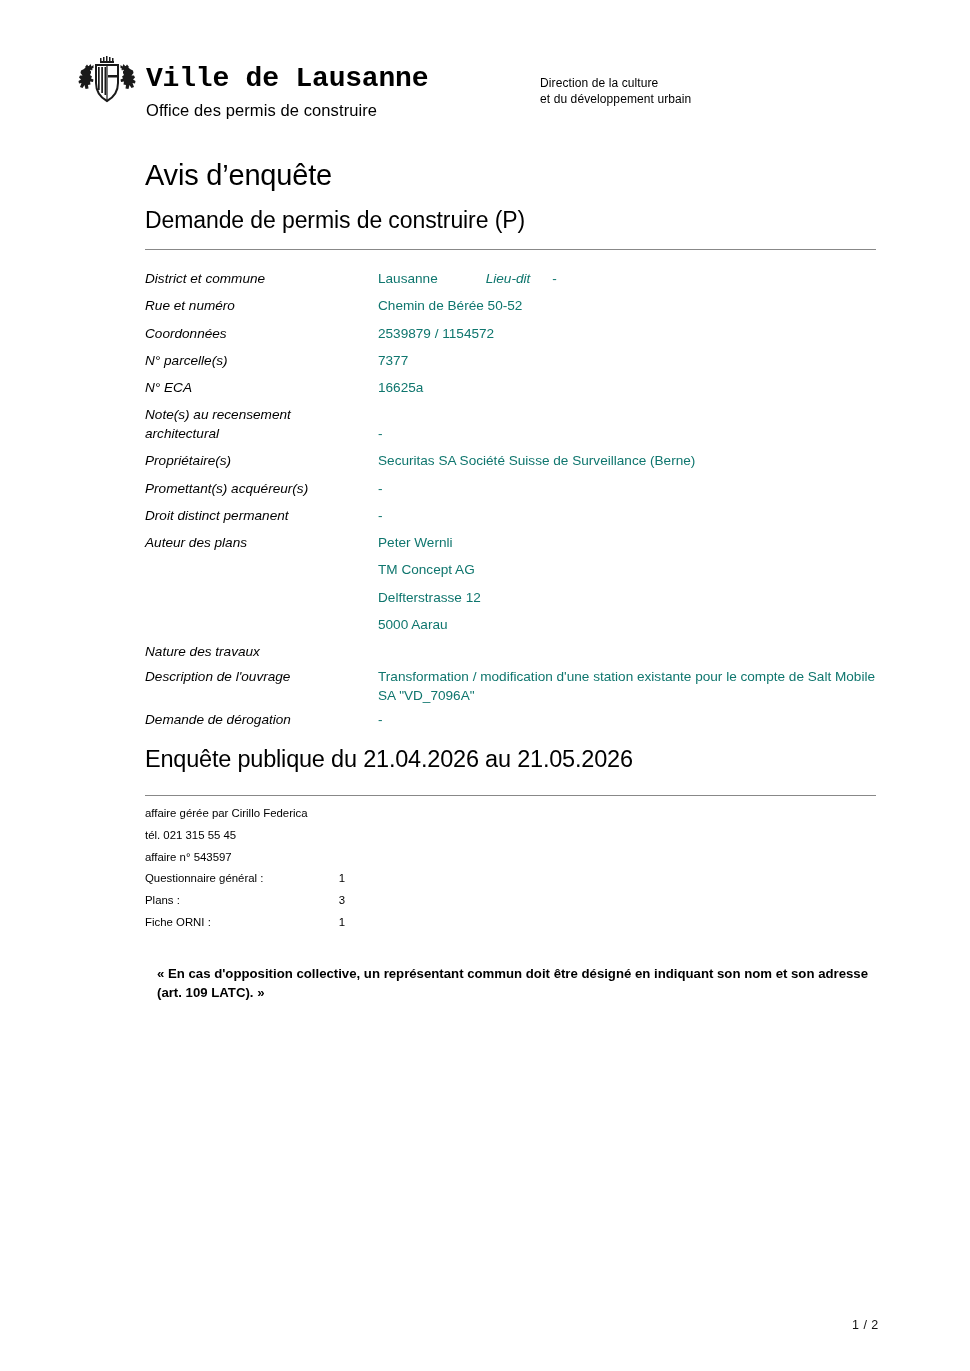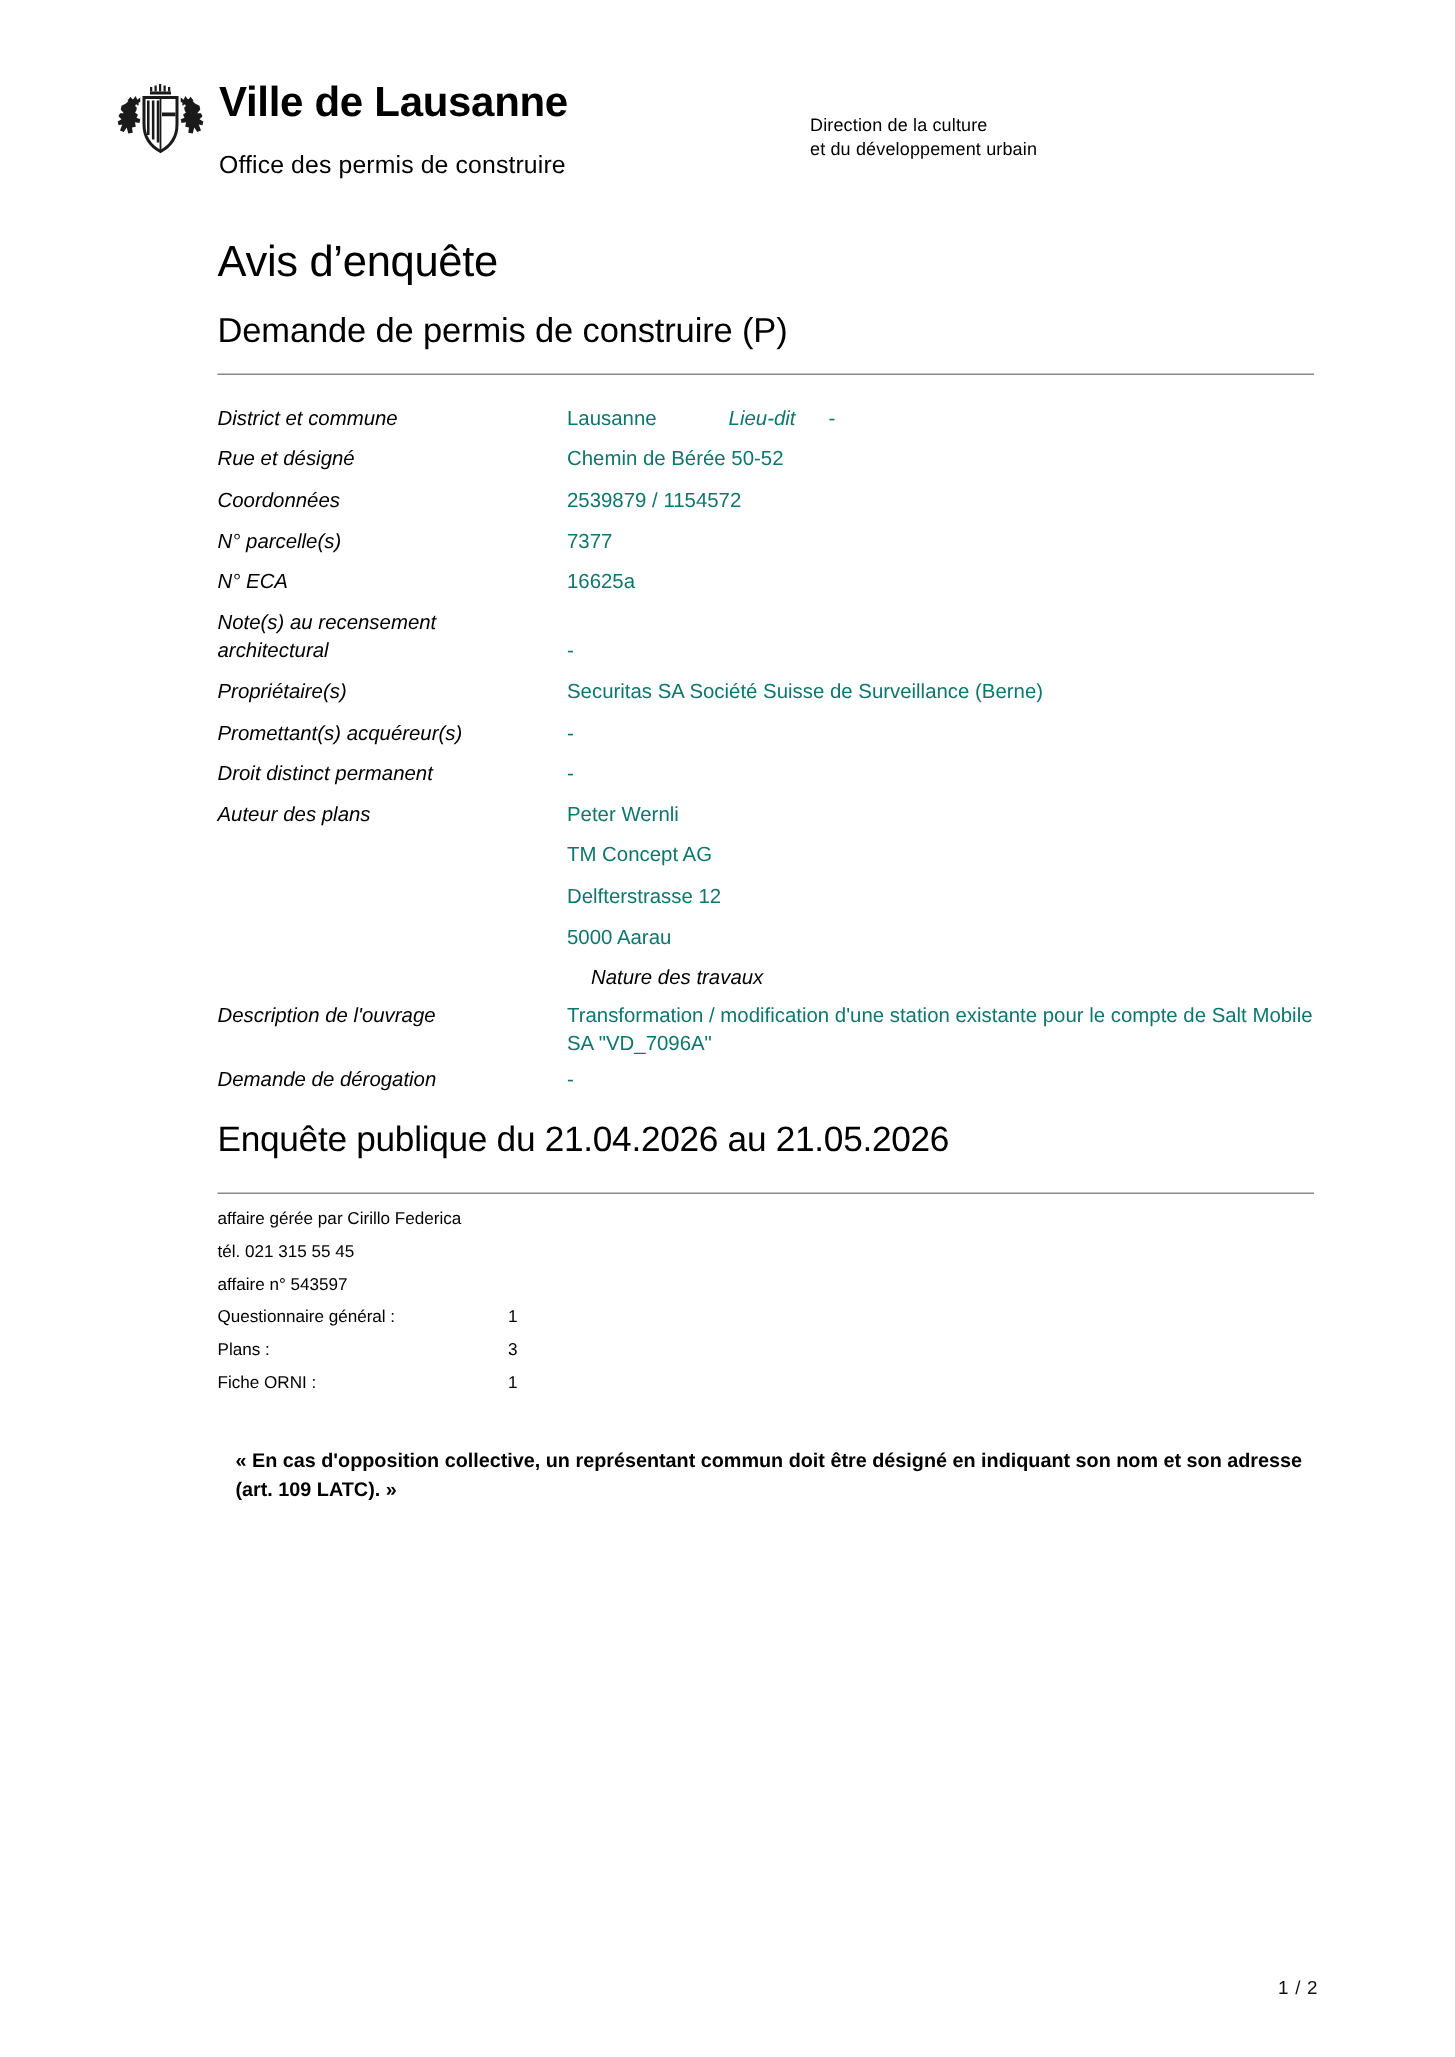--- a/index.html
+++ b/index.html
@@ -32,22 +32,23 @@
     width: 970px;
     height: 140px;
   }
   .brand-block {
     position: absolute;
     left: 78px;
     top: 54px;
   }
   .brand-row {
     display: flex;
-    align-items: flex-start;
+    align-items: center;
     gap: 10px;
+    font-family: Liberation Mono, monospace;
   }
   .crest {
     width: 58px;
     height: 50px;
     flex: 0 0 auto;
     display: block;
   }
   .brand-title {
     font-size: 28px;
     font-weight: 700;
@@ -109,21 +110,20 @@
   .details {
     position: absolute;
     left: 145px;
     top: 270px;
     width: 731px;
   }
   .drow {
     display: flex;
     align-items: flex-start;
     margin-bottom: 8.5px;
-    justify-content: center;
   }
   .dlabel {
     flex: 0 0 233px;
     width: 233px;
     font-size: 13.6px;
     font-style: italic;
     line-height: 1.38;
     color: #000;
   }
   .dvalue {
@@ -268,21 +268,21 @@
   <div class="details">
 
     <div class="drow">
       <div class="dlabel">District et commune</div>
       <div class="dvalue">
         <span>Lausanne</span><span class="inline-lieudit">Lieu-dit</span><span class="inline-lieudit-val">-</span>
       </div>
     </div>
 
     <div class="drow">
-      <div class="dlabel">Rue et désigné</div>
+      <div class="dlabel">Rue et numéro</div>
       <div class="dvalue">Chemin de Bérée 50-52</div>
     </div>
 
     <div class="drow">
       <div class="dlabel">Coordonnées</div>
       <div class="dvalue">2539879 / 1154572</div>
     </div>
 
     <div class="drow">
       <div class="dlabel">N° parcelle(s)</div>

